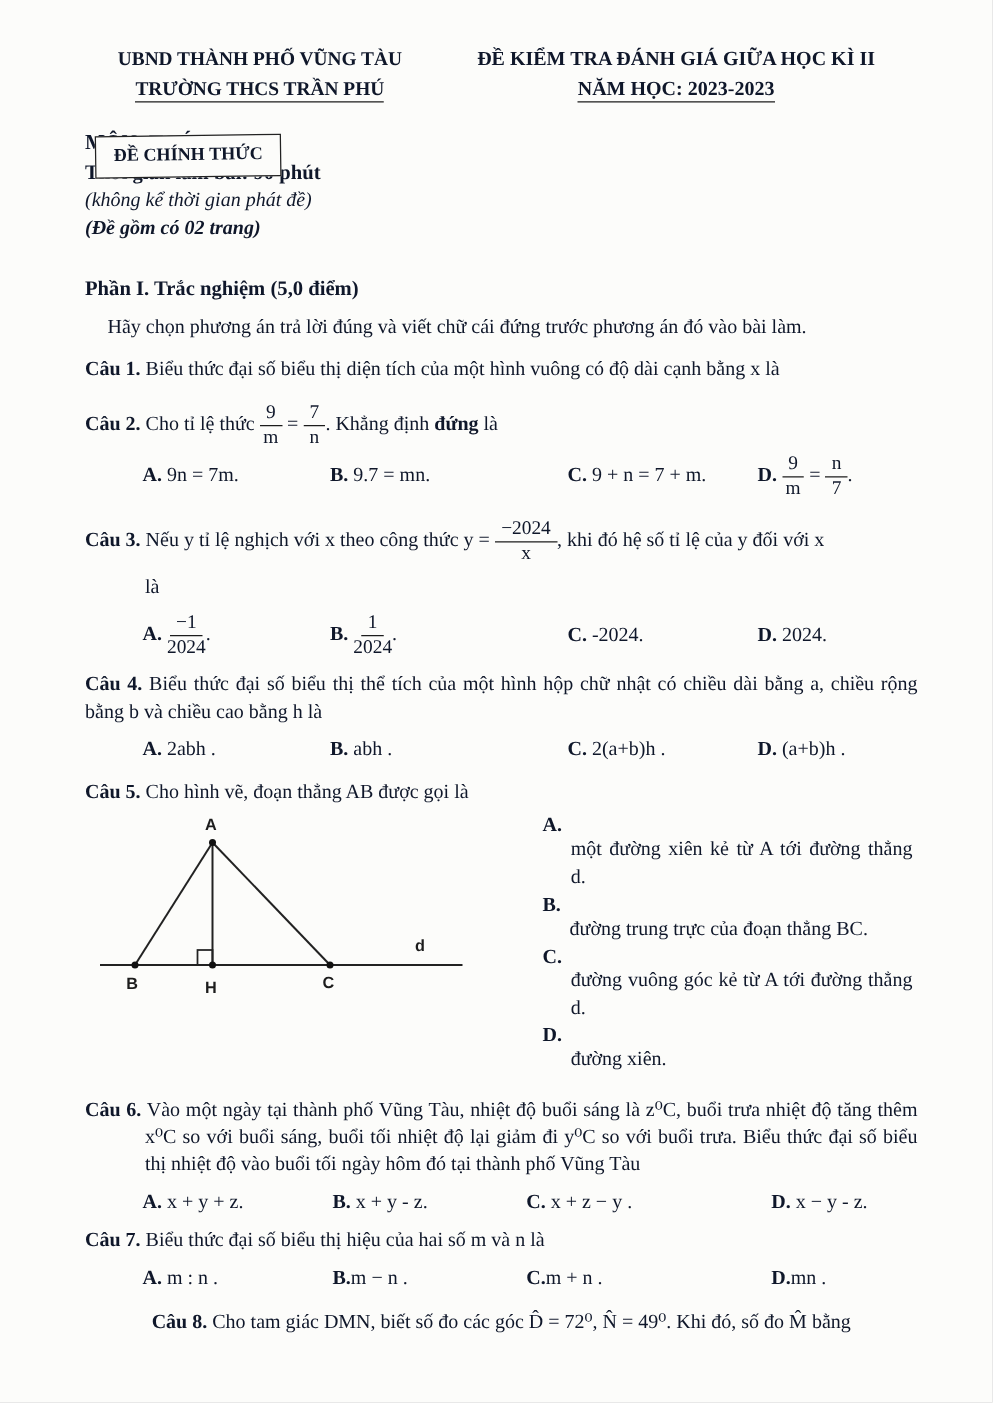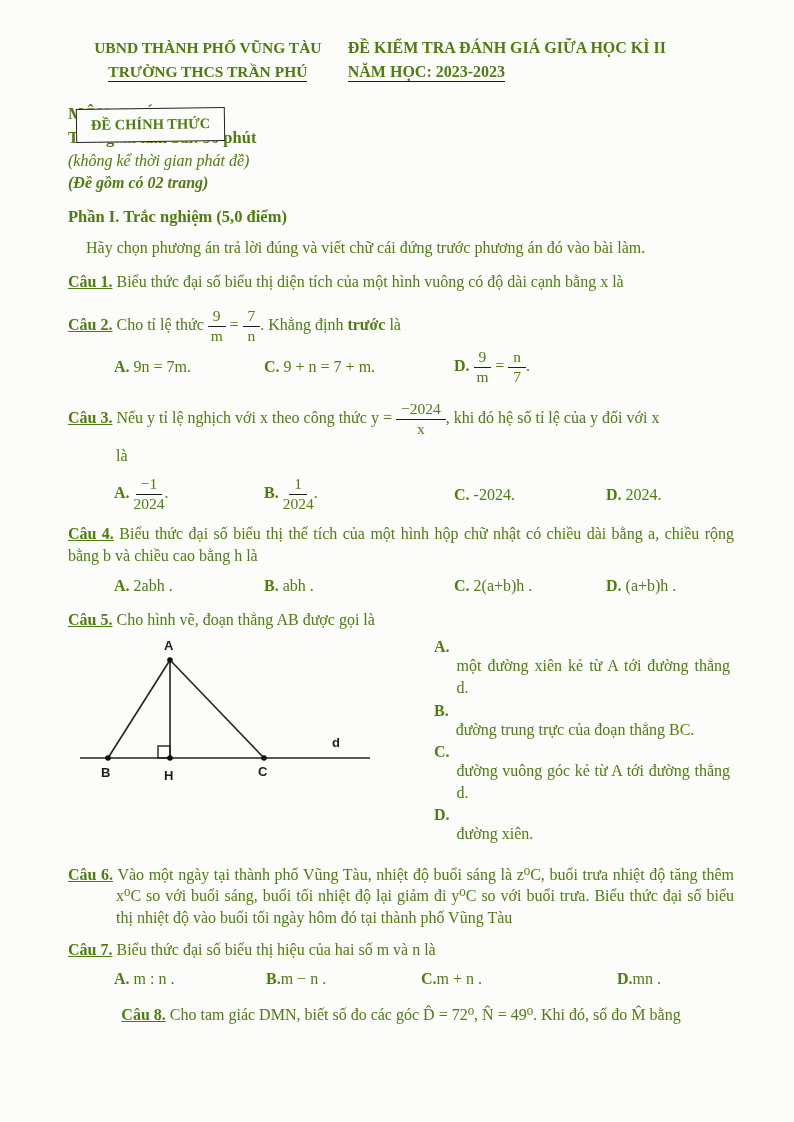--- a/index.html
+++ b/index.html
@@ -1,46 +1,46 @@
 <!DOCTYPE html>
 <html><head>
 <meta charset="utf-8">
 <style>
   html,body { margin:0; padding:0; background:#d9d9d9; }
   .page {
     width:794px; height:1122px; margin:0 auto; background:#fcfcfa;
-    font-family:"Liberation Serif","DejaVu Serif",serif; color:#4d7c0f;
+    font-family:"Liberation Serif","DejaVu Serif",serif; color:#0f172a;
     box-sizing:border-box; padding:36px 60px 0 68px; position:relative;
     font-size:16px; line-height:1.35; overflow:hidden;
   }
   .u { border-bottom:1.6px solid #1c1c1c; padding-bottom:1px; }
 
   
   .header { display:flex; }
   .h-left { width:42%; text-align:center; font-weight:bold; font-size:15.5px; line-height:1.55; }
-  .h-right { width:58%; font-weight:bold; font-size:16px; line-height:1.5; }
+  .h-right { width:58%; text-align:center; font-weight:bold; font-size:16px; line-height:1.5; }
 
   
   .subheader { position:relative; margin-top:18px; min-height:104px; }
   .exam-box {
     position:absolute; left:8px; top:6px; border:1.7px solid #222;
     padding:6px 14px; font-weight:bold; font-size:14.5px; transform:rotate(-0.8deg);
     background:#fcfcfa;
   }
   .center-info { text-align:left; line-height:1.42; }
   .ci-subject { font-weight:bold; font-size:17px; }
   .ci-duration { font-weight:bold; font-size:16.5px; }
   .ci-note1 { font-style:italic; font-size:16px; }
   .ci-note2 { font-style:italic; font-weight:bold; font-size:16px; }
 
-  .part-title { font-weight:bold; font-size:16.5px; }
+  .part-title { margin-top:14px; font-weight:bold; font-size:16.5px; }
   .instruction { margin-top:9px; padding-left:18px; }
 
   .q { margin-top:12px; }
-  .q .qlabel { font-weight:bold;text-decoration:underline; }
+  .q .qlabel { font-weight:bold; }
   .hang { padding-left:48px; text-indent:-48px; text-align:justify; }
 
   .opts { display:grid; margin-left:46px; margin-top:9px; align-items:center; }
   .cols-a { grid-template-columns:150px 190px 152px auto; }
   .cols-b { grid-template-columns:152px 155px 196px auto; }
   .okey { font-weight:bold; }
 
   .frac {
     display:inline-flex; flex-direction:column; align-items:center;
     vertical-align:middle; line-height:1.08; font-size:15.5px; text-indent:0;
@@ -99,24 +99,25 @@
     <span>Cho tỉ lệ thức</span>
     <span class="frac">
         <span class="num">9</span>
         <span class="den">m</span>
       </span>
     <span>=</span>
     <span class="frac">
         <span class="num">7</span>
         <span class="den">n</span>
       </span><span>. Khẳng định</span>
-    <b>trước</b>
+    <b>đứng</b>
     <span>là</span>
     <div class="opts cols-a" style="margin-top:4px;">
       <span><b class="okey">A.</b> <span>9n = 7m.</span></span>
+      <span><b class="okey">B.</b> <span>9.7 = mn.</span></span>
       <span><b class="okey">C.</b> <span>9 + n = 7 + m.</span></span>
       <span>
         <b class="okey">D.</b>
         <span class="frac">
             <span class="num">9</span>
             <span class="den">m</span>
           </span>
         <span>=</span>
         <span class="frac">
             <span class="num">n</span>
@@ -212,20 +213,26 @@
             <span>đường xiên.</span>
           </div>
       </div>
     </div>
   </div>
 
   <div class="q hang" style="margin-top:18px;">
     <span class="qlabel">Câu 6.</span>
     <span>Vào một ngày tại thành phố Vũng Tàu, nhiệt độ buổi sáng là z⁰C, buổi trưa nhiệt độ tăng thêm x⁰C so với buổi sáng, buổi tối nhiệt độ lại giảm đi y⁰C so với buổi trưa. Biểu thức đại số biểu thị nhiệt độ vào buổi tối ngày hôm đó tại thành phố Vũng Tàu</span>
   </div>
+  <div class="opts cols-b" style="margin-top:8px;">
+    <span><b class="okey">A.</b> <span>x + y + z.</span></span>
+    <span><b class="okey">B.</b> <span>x + y - z.</span></span>
+    <span><b class="okey">C.</b> <span>x + z − y .</span></span>
+    <span><b class="okey">D.</b> <span>x − y - z.</span></span>
+  </div>
 
   <div class="q" style="margin-top:10px;">
     <span class="qlabel">Câu 7.</span>
     <span>Biểu thức đại số biểu thị hiệu của hai số m và n là</span>
     <div class="opts cols-b" style="margin-top:8px;">
       <span><b class="okey">A.</b> <span>m : n .</span></span>
       <span><b class="okey">B.</b><span>m − n .</span></span>
       <span><b class="okey">C.</b><span>m + n .</span></span>
       <span><b class="okey">D.</b><span>mn .</span></span>
     </div>

